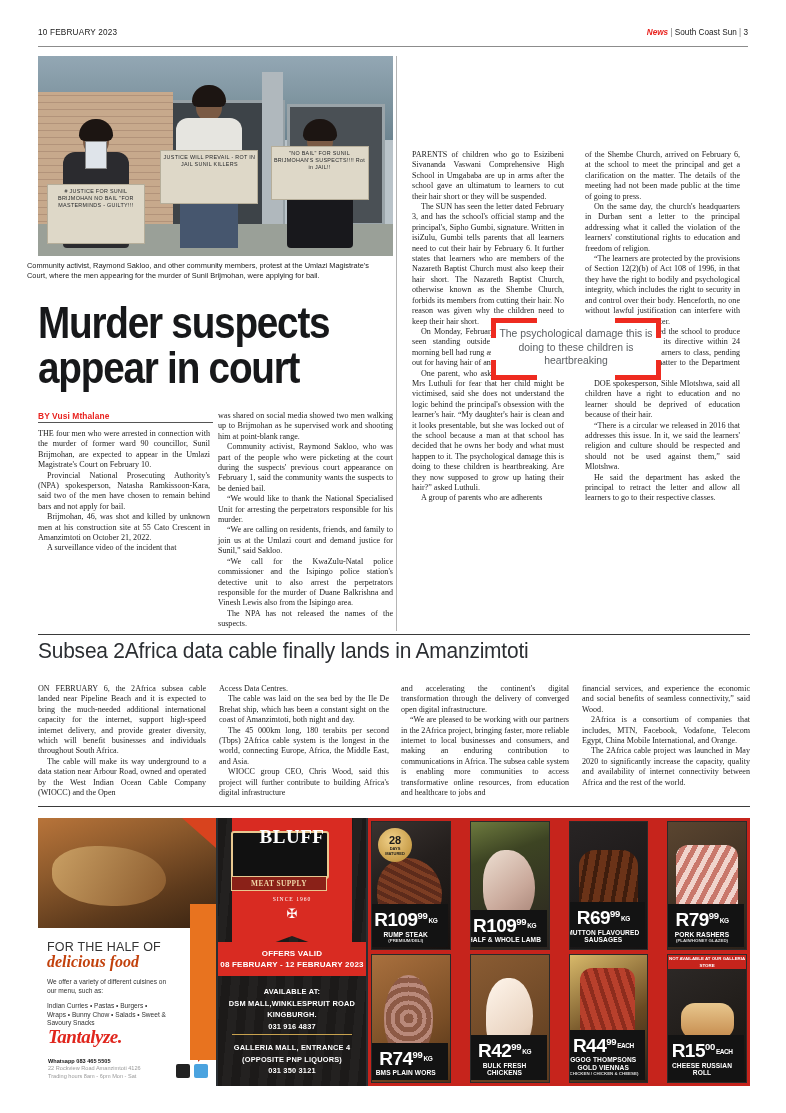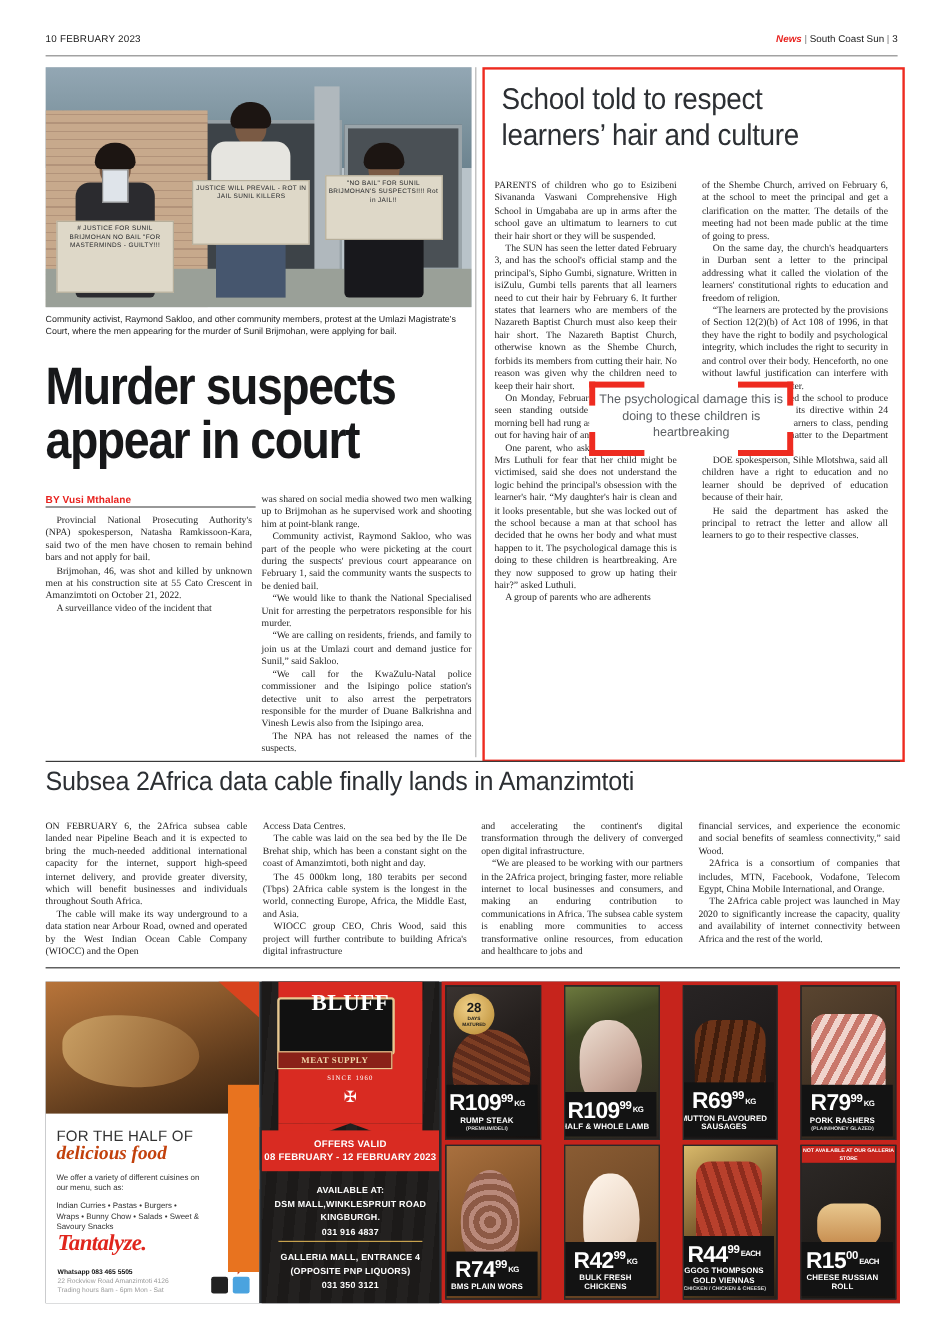--- a/index.html
+++ b/index.html
@@ -29,21 +29,21 @@
   .p-head{width:26px;height:30px;border-radius:50% 50% 45% 45%;background:#7a5a44;margin:0 auto;}
   .p-hair{position:absolute;left:50%;transform:translateX(-50%);top:-6px;width:34px;height:22px;border-radius:17px 17px 6px 6px;background:#1c1512;}
   .p-body{width:66px;height:96px;border-radius:12px 12px 4px 4px;margin-top:-3px;}
   .p-sign{position:absolute;left:50%;transform:translateX(-50%);bottom:4px;background:#ded8c8;border:1px solid #b6ae9a;
     color:#26282b;font-size:5.4px;line-height:7px;text-align:center;padding:3px 2px;font-family:"Liberation Sans",sans-serif;letter-spacing:.3px;}
   .p1{left:7%;} .p1 .p-body{background:#2b2b2f;}
   .p2{left:39%;} .p2 .p-body{background:#e6e5e0;height:86px;}
   .p2 .p-legs{width:58px;height:44px;background:#46566e;margin:0 auto;}
   .p3{left:70%;} .p3 .p-body{background:#18181c;}
   .p-photo{position:absolute;left:50%;transform:translateX(-50%);top:16px;width:20px;height:26px;background:#dfe4ea;border:1px solid #888;}
-  .caption{position:absolute;left:38px;top:261px;width:355px;font-family:"Liberation Sans",sans-serif;
+  .caption{position:absolute;left:27px;top:261px;width:355px;font-family:"Liberation Sans",sans-serif;
     font-size:7.4px;line-height:9.6px;color:#222;}
 
   
   .headline-main{position:absolute;left:38px;top:300px;width:360px;
     font-family:"Liberation Sans Narrow","Liberation Sans",sans-serif;
     font-weight:bold;font-size:44px;line-height:45px;letter-spacing:-1.4px;color:#17181a;
     transform:scaleX(.88);transform-origin:left top;}
   .byline{position:absolute;left:38px;top:411px;width:175px;font-size:8.4px;font-weight:bold;color:#e8231f;letter-spacing:.1px;}
   .byline-rule{position:absolute;left:38px;top:422px;width:175px;height:1px;background:#555;}
 
@@ -223,50 +223,49 @@
       <div class="p-sign" style="width:92px;height:46px;bottom:48px;">"NO BAIL" FOR SUNIL BRIJMOHAN'S SUSPECTS!!!! Rot in JAIL!!</div>
     </div>
   </div>
   <div class="caption">Community activist, Raymond Sakloo, and other community members, protest at the Umlazi Magistrate's Court, where the men appearing for the murder of Sunil Brijmohan, were applying for bail.</div>
 
   <div class="headline-main">Murder suspects appear in court</div>
   <div class="byline">BY Vusi Mthalane</div>
   <div class="byline-rule"></div>
 
   <div class="body-col" id="art1-c1">
+      <p class="first">THE four men who were arrested in connection with the murder of former ward 90 councillor, Sunil Brijmohan, are expected to appear in the Umlazi Magistrate's Court on February 10.</p>
       <p>Provincial National Prosecuting Authority's (NPA) spokesperson, Natasha Ramkissoon-Kara, said two of the men have chosen to remain behind bars and not apply for bail.</p>
       <p>Brijmohan, 46, was shot and killed by unknown men at his construction site at 55 Cato Crescent in Amanzimtoti on October 21, 2022.</p>
       <p>A surveillance video of the incident that</p>
     </div>
   <div class="body-col" id="art1-c2">
       <p class="first">was shared on social media showed two men walking up to Brijmohan as he supervised work and shooting him at point-blank range.</p>
       <p>Community activist, Raymond Sakloo, who was part of the people who were picketing at the court during the suspects' previous court appearance on February 1, said the community wants the suspects to be denied bail.</p>
       <p>“We would like to thank the National Specialised Unit for arresting the perpetrators responsible for his murder.</p>
       <p>“We are calling on residents, friends, and family to join us at the Umlazi court and demand justice for Sunil,” said Sakloo.</p>
       <p>“We call for the KwaZulu-Natal police commissioner and the Isipingo police station's detective unit to also arrest the perpetrators responsible for the murder of Duane Balkrishna and Vinesh Lewis also from the Isipingo area.</p>
       <p>The NPA has not released the names of the suspects.</p>
     </div>
   <div class="vrule" style="left:396px;top:56px;height:575px;"></div>
 
-  <div class="boxart">
-    <div class="boxart-title">School told to respect learners’ hair and culture</div>
-  </div>
   <div class="body-col" id="art2-c1">
       <p class="first">PARENTS of children who go to Esizibeni Sivananda Vaswani Comprehensive High School in Umgababa are up in arms after the school gave an ultimatum to learners to cut their hair short or they will be suspended.</p>
       <p>The SUN has seen the letter dated February 3, and has the school's official stamp and the principal's, Sipho Gumbi, signature. Written in isiZulu, Gumbi tells parents that all learners need to cut their hair by February 6. It further states that learners who are members of the Nazareth Baptist Church must also keep their hair short. The Nazareth Baptist Church, otherwise known as the Shembe Church, forbids its members from cutting their hair. No reason was given why the children need to keep their hair short.</p>
       <p>On Monday, February 6, learners could be seen standing outside the gate after the morning bell had rung as they had been locked out for having hair of an undesired length.</p>
       <p>One parent, who asked to be identified as Mrs Luthuli for fear that her child might be victimised, said she does not understand the logic behind the principal's obsession with the learner's hair. “My daughter's hair is clean and it looks presentable, but she was locked out of the school because a man at that school has decided that he owns her body and what must happen to it. The psychological damage this is doing to these children is heartbreaking. Are they now supposed to grow up hating their hair?” asked Luthuli.</p>
       <p>A group of parents who are adherents</p>
     </div>
   <div class="body-col" id="art2-c2">
       <p class="first">of the Shembe Church, arrived on February 6, at the school to meet the principal and get a clarification on the matter. The details of the meeting had not been made public at the time of going to press.</p>
       <p>On the same day, the church's headquarters in Durban sent a letter to the principal addressing what it called the violation of the learners' constitutional rights to education and freedom of religion.</p>
       <p>“The learners are protected by the provisions of Section 12(2)(b) of Act 108 of 1996, in that they have the right to bodily and psychological integrity, which includes the right to security in and control over their body. Henceforth, no one without lawful justification can interfere with their right,” said the letter.</p>
       <p>The church has asked the school to produce legitimate reasons for its directive within 24 hours and return the learners to class, pending the escalation of the matter to the Department of Education (DOE).</p>
       <p>DOE spokesperson, Sihle Mlotshwa, said all children have a right to education and no learner should be deprived of education because of their hair.</p>
+      <p>“There is a circular we released in 2016 that addresses this issue. In it, we said the learners' religion and culture should be respected and should not be used against them,” said Mlotshwa.</p>
       <p>He said the department has asked the principal to retract the letter and allow all learners to go to their respective classes.</p>
     </div>
 
   <div class="pullquote">
     <div class="pq-corner pq-tl-h"></div>
     <div class="pq-corner pq-tl-v"></div>
     <div class="pq-corner pq-tr-h"></div>
     <div class="pq-corner pq-tr-v"></div>
     <div class="pq-corner pq-bl-h"></div>
     <div class="pq-corner pq-bl-v"></div>

